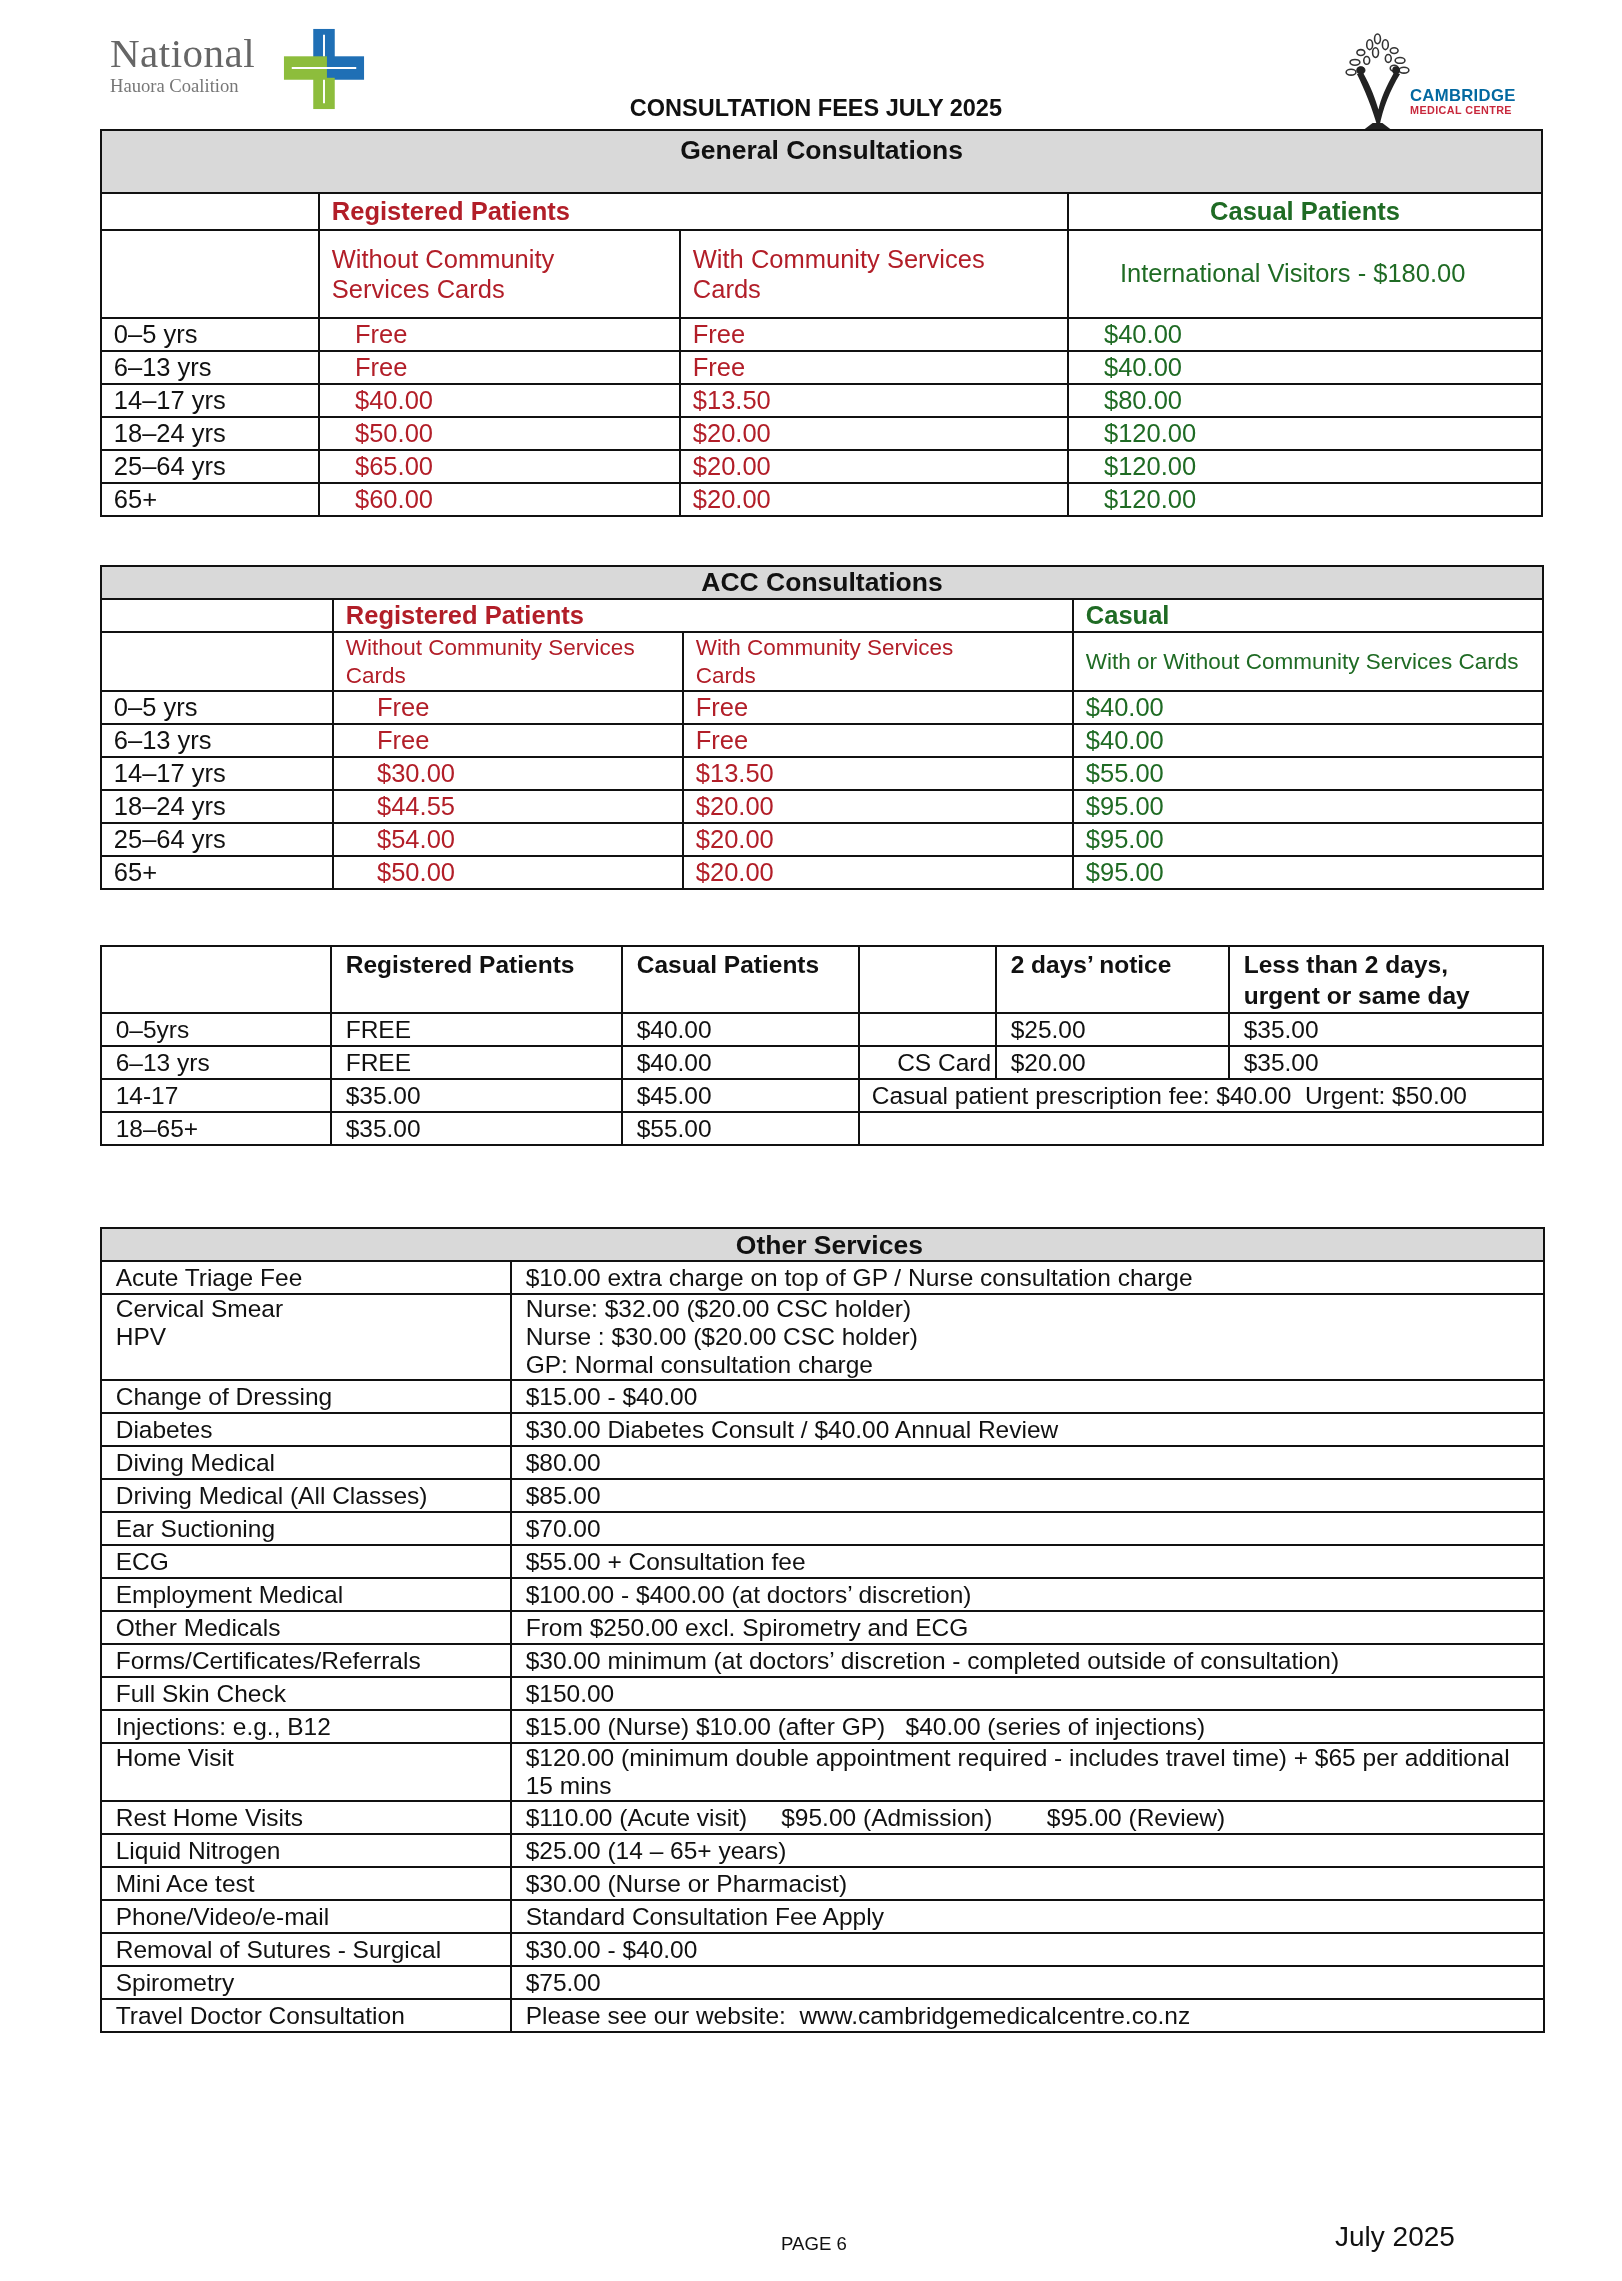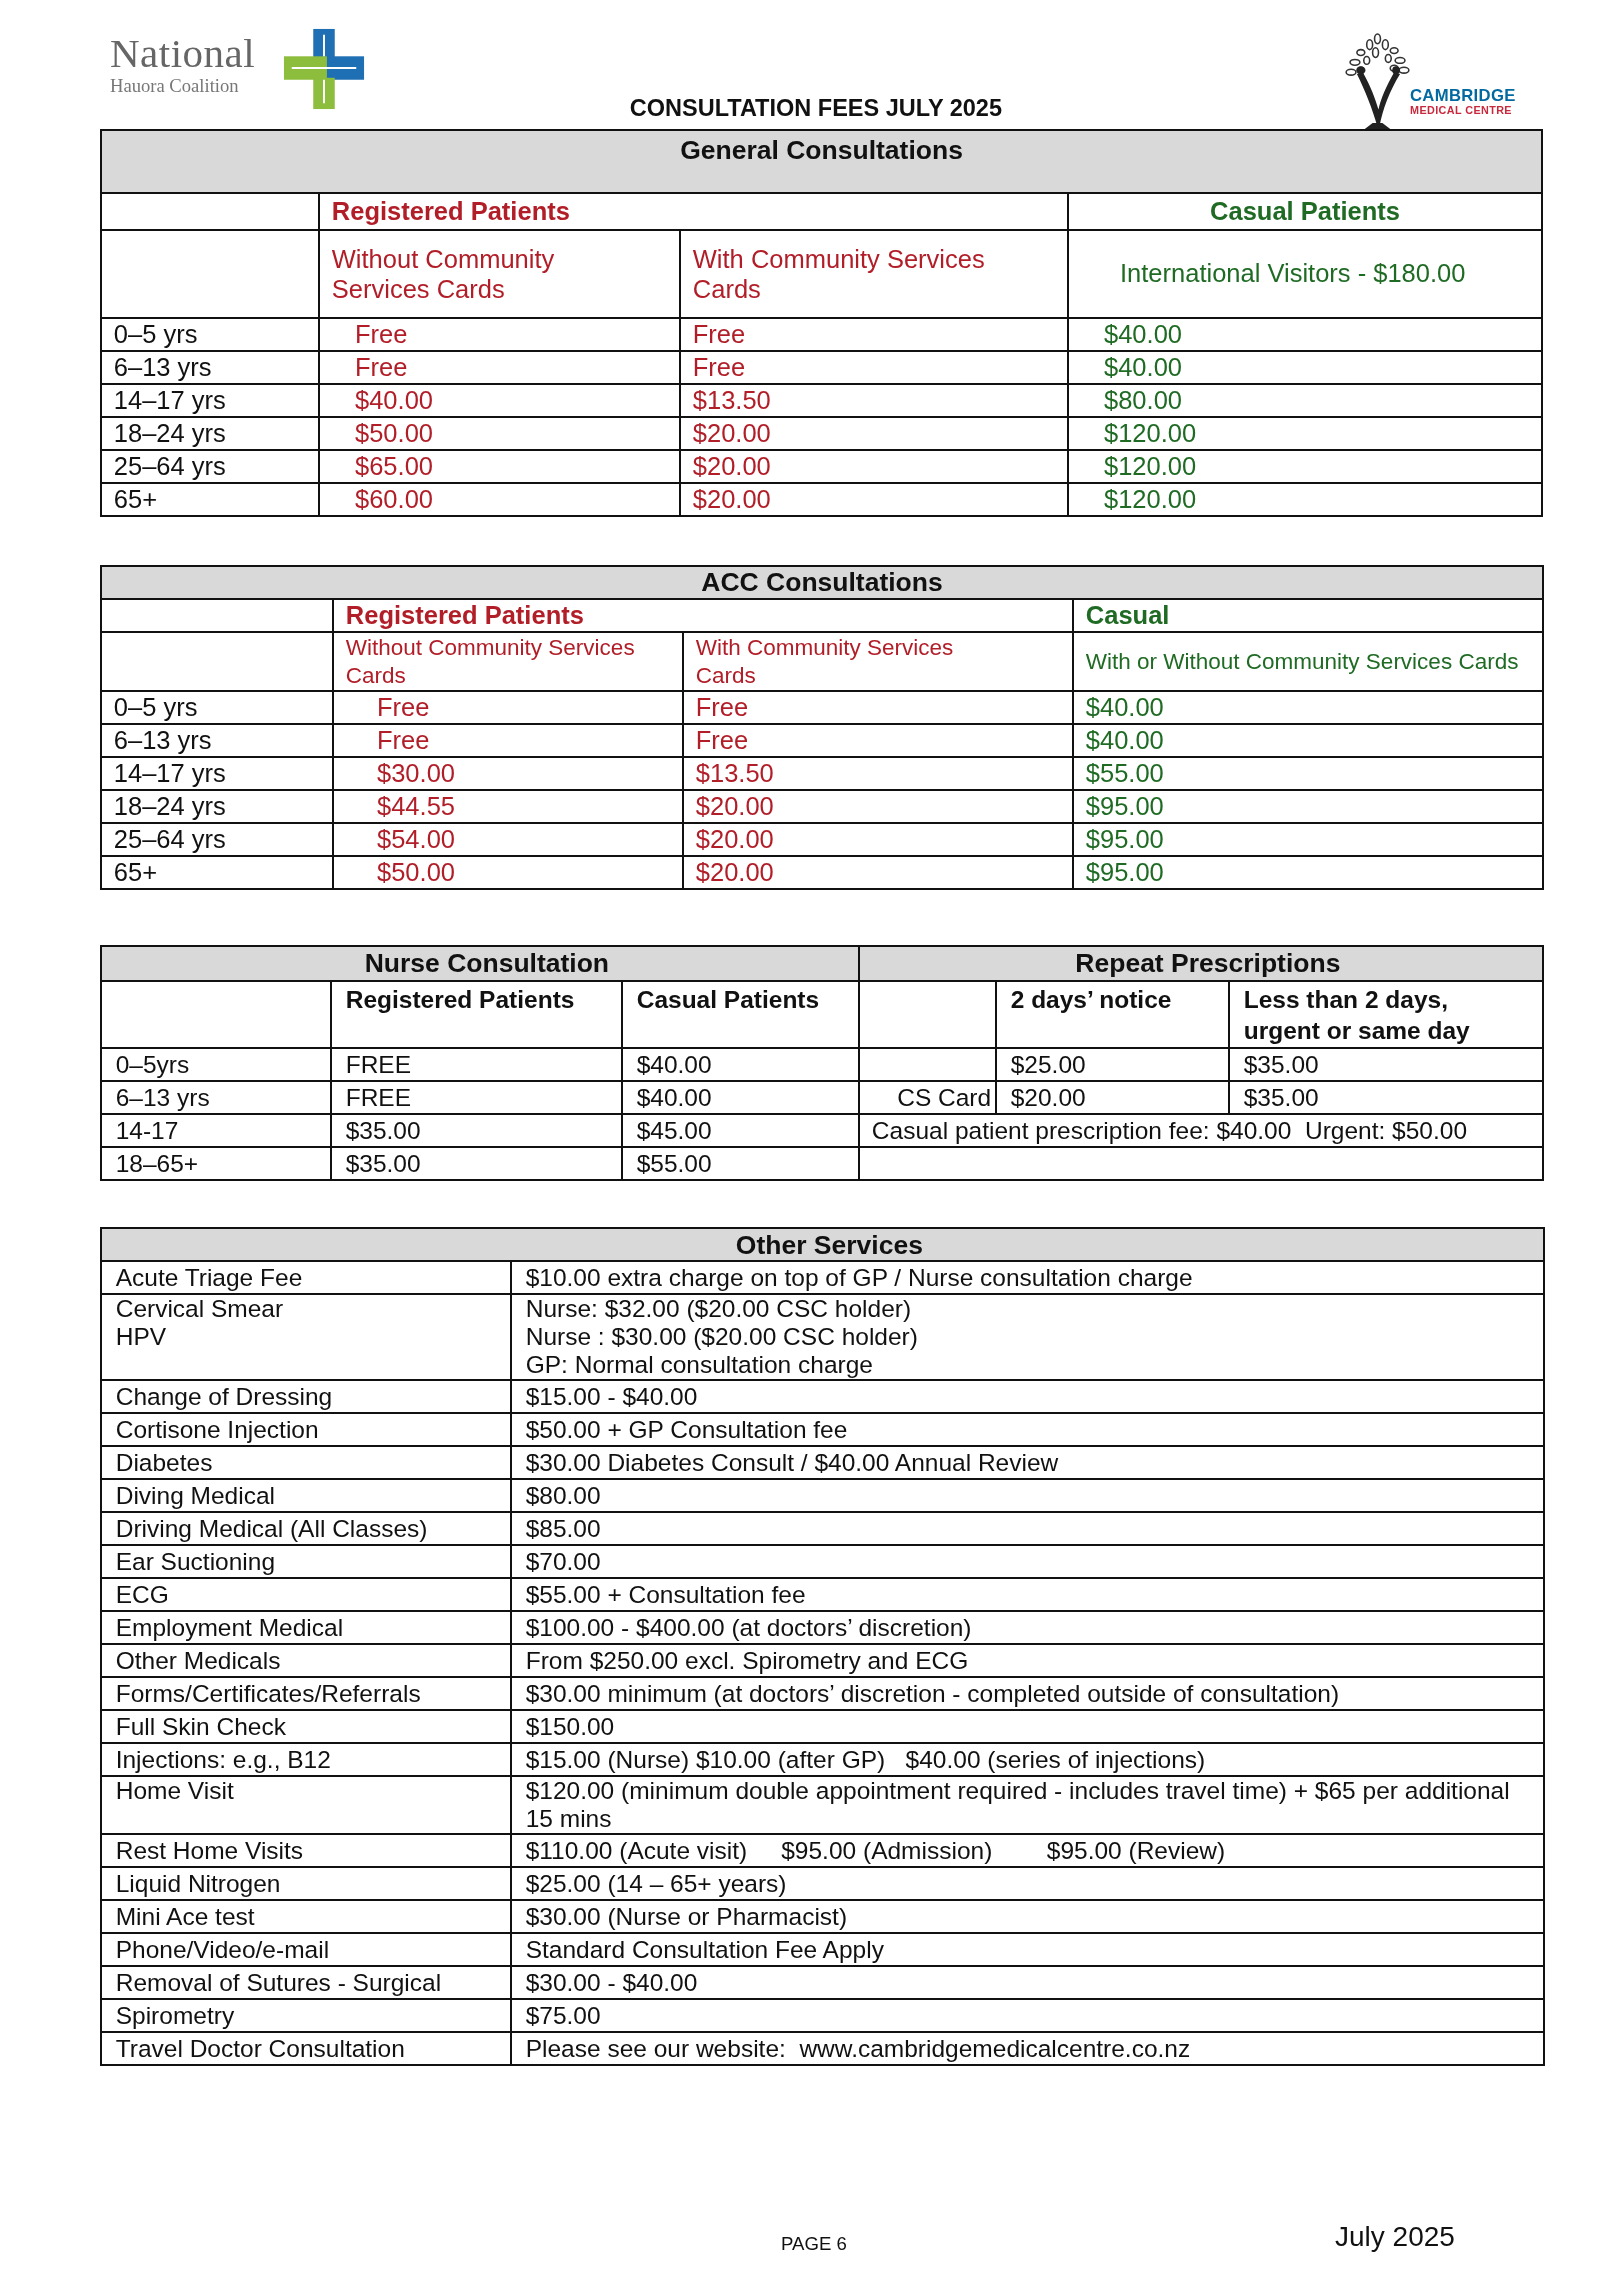--- a/index.html
+++ b/index.html
@@ -231,24 +231,20 @@
 <table id="nurse">
   <colgroup>
       <col style="width:230px">
       <col style="width:291px">
       <col style="width:237px">
       <col style="width:137px">
       <col style="width:233px">
       <col style="width:314px">
     </colgroup>
   <tbody>
-      <tr>
-    <td colspan="3" class="gray title">Nurse Consultation</td>
-    <td colspan="3" class="gray title">Repeat Prescriptions</td>
-  </tr>
   <tr class="hdr">
     <td></td>
     <td class="b">Registered Patients</td>
     <td class="b">Casual Patients</td>
     <td></td>
     <td class="b">2 days’ notice</td>
     <td class="b" style="padding-right:19.6px">Less than 2 days, urgent or same day</td>
   </tr>
   </tbody>
     <tbody id="nurse-body">
@@ -303,24 +299,20 @@
 HPV</td>
         <td class="multi" style="white-space: pre-wrap; padding-right: 29px;">Nurse: $32.00 ($20.00 CSC holder)
 Nurse : $30.00 ($20.00 CSC holder)
 GP: Normal consultation charge</td>
       </tr>
       <tr>
         <td style="white-space: pre-line;">Change of Dressing</td>
         <td style="white-space: pre-wrap; padding-right: 29px;">$15.00 - $40.00</td>
       </tr>
       <tr>
-        <td style="white-space: pre-line;">Cortisone Injection</td>
-        <td style="white-space: pre-wrap; padding-right: 29px;">$50.00 + GP Consultation fee</td>
-      </tr>
-      <tr>
         <td style="white-space: pre-line;">Diabetes</td>
         <td style="white-space: pre-wrap; padding-right: 29px;">$30.00 Diabetes Consult / $40.00 Annual Review</td>
       </tr>
       <tr>
         <td style="white-space: pre-line;">Diving Medical</td>
         <td style="white-space: pre-wrap; padding-right: 29px;">$80.00</td>
       </tr>
       <tr>
         <td style="white-space: pre-line;">Driving Medical (All Classes)</td>
         <td style="white-space: pre-wrap; padding-right: 29px;">$85.00</td>

